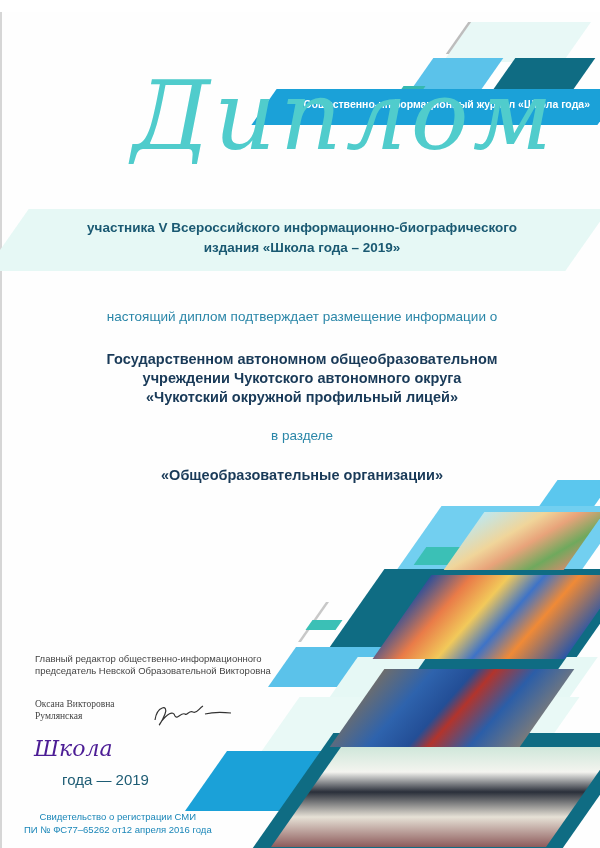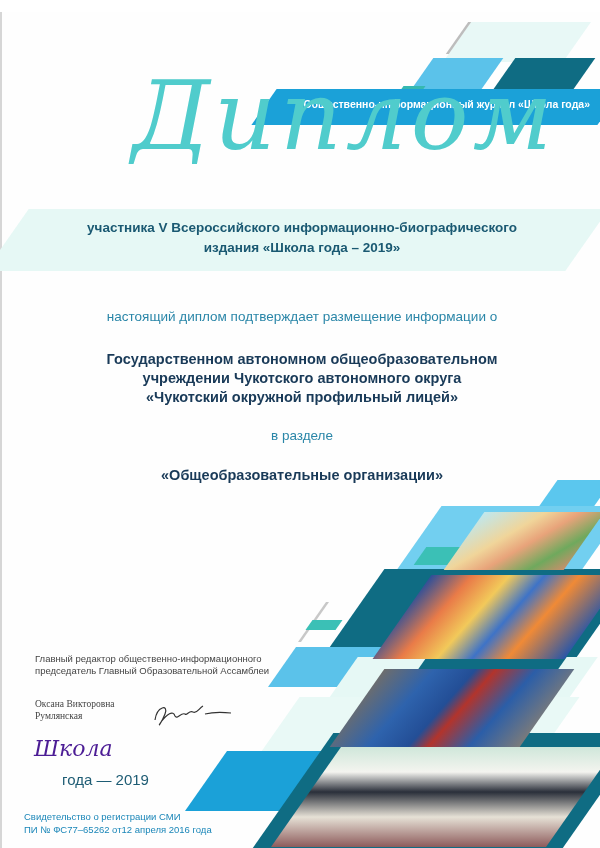--- a/index.html
+++ b/index.html
@@ -57,21 +57,21 @@
   .p4 { left:304px; top:735px; width:275px; height:100px; transform:skewX(-35deg);
         background:linear-gradient(180deg,#cfe7da 0%,#f4f4ef 25%,#2a2f3a 45%,#e6e1d6 70%,#8d5b5b 100%); }
 
   .editor { position:absolute; left:33px; top:641px; font-size:9.5px; color:#444; line-height:11.5px; }
   .editor-name { position:absolute; left:33px; top:687px; font-size:9.5px; color:#444; line-height:11.5px;font-family:Liberation Serif, serif; }
   .signature { position:absolute; left:145px; top:688px; width:90px; height:30px; }
 
   .logo-script { position:absolute; left:32px; top:726px; font-family:"DejaVu Serif", serif; font-style:italic;
                  font-size:22px; color:#4c1d95; line-height:1; }
   .logo-year { position:absolute; left:60px; top:759px; font-size:15px; color:#1e5c74; }
-  .reg { position:absolute; left:22px; top:799px; font-size:9.5px; color:#1a86b8; line-height:12.5px; }
+  .reg { position:absolute; left:22px; top:799px; font-size:9.5px; color:#1a86b8; line-height:12.5px;text-align:center; }
 </style>
 </head>
 <body>
 
 <div class="page">
 
   <div class="shape para hdr-ghost"></div>
   <div class="shape hdr-line"></div>
   <div class="shape para hdr-light"></div>
   <div class="shape para hdr-dark"></div>
@@ -109,21 +109,21 @@
   <div class="shape para c11"></div>
   <div class="shape para c12"></div>
 
   <div class="photo p1"></div>
   <div class="photo p2"></div>
   <div class="photo p3"></div>
   <div class="photo p4"></div>
 
   <div class="editor">
     <div>Главный редактор общественно-информационного</div>
-    <div>председатель Главный Образовательной Ассамблеи</div>
+    <div>председатель Невской Образовательной Викторовна</div>
   </div>
   <div class="editor-name">
     <div>Оксана Викторовна</div>
     <div>Румлянская</div>
   </div>
   <svg class="signature" viewBox="0 0 90 30">
     <path d="M8 20 C10 6, 22 4, 18 14 C14 24, 10 28, 14 22 C20 14, 26 10, 28 16 C30 20, 34 12, 38 14 C40 16, 42 10, 46 12 C50 14, 52 8, 56 6 M58 14 C66 12, 74 12, 84 13" fill="none" stroke="#333" stroke-width="1.2"></path>
   </svg>
 
   <div class="logo-script">Школа</div>

